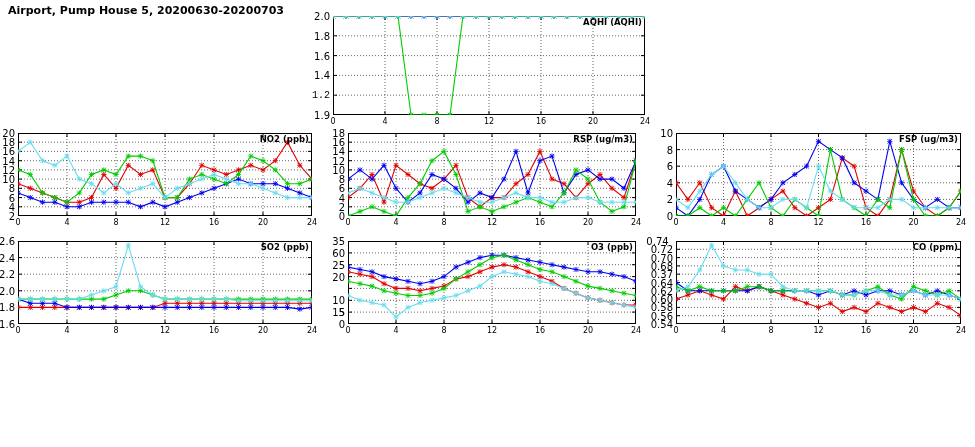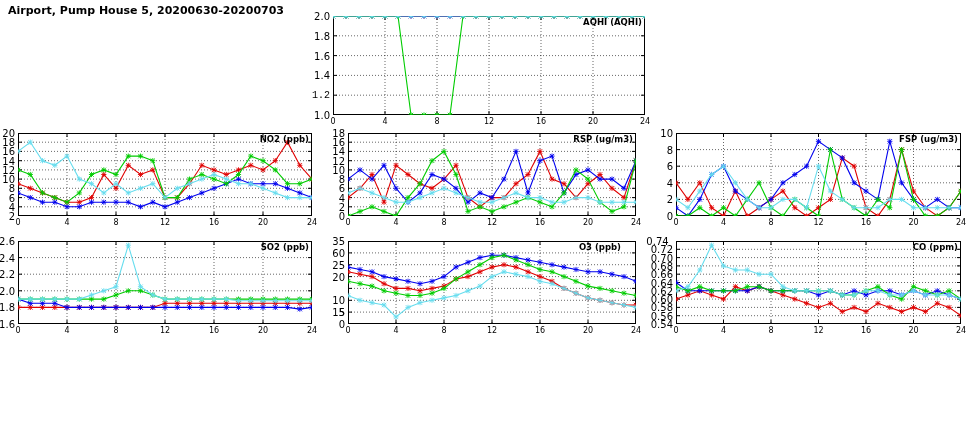--- a/index.html
+++ b/index.html
@@ -164,21 +164,21 @@
         </svg>
       </div>
       <div class="plotlabel" style="right: 3px; top: 1px;">AQHI (AQHI)</div>
       <div class="tick-x" style="left: -10px; top: 101px; width: 20px;">0</div>
       <div class="tick-x" style="left: 42px; top: 101px; width: 20px;">4</div>
       <div class="tick-x" style="left: 94px; top: 101px; width: 20px;">8</div>
       <div class="tick-x" style="left: 146px; top: 101px; width: 20px;">12</div>
       <div class="tick-x" style="left: 198px; top: 101px; width: 20px;">16</div>
       <div class="tick-x" style="left: 250px; top: 101px; width: 20px;">20</div>
       <div class="tick-x" style="left: 302px; top: 101px; width: 20px;">24</div>
-      <div class="tick-y" style="left: -34px; top: 94px; width: 31px;">1.0</div>
+      <div class="tick-y" style="left: -34px; top: 94px; width: 31px;">1.9</div>
       <div class="tick-y" style="left: -34px; top: 74.2px; width: 31px; font-family: Liberation Mono, monospace;">1.2</div>
       <div class="tick-y" style="left: -34px; top: 54.4px; width: 31px;">1.4</div>
       <div class="tick-y" style="left: -34px; top: 34.6px; width: 31px;">1.6</div>
       <div class="tick-y" style="left: -34px; top: 14.8px; width: 31px;">1.8</div>
       <div class="tick-y" style="left: -34px; top: -5px; width: 31px;">2.0</div>
     </div>
     <div class="panel" style="left: 18px; top: 133px; width: 294px; height: 99px;">
       <div class="plotbox" style="left: 0px; top: 0px; width: 294px; height: 83px; border: none;">
         <svg width="294" height="83" viewBox="0 0 294 83">
           <rect x="0.5" y="0.5" width="293" height="82" fill="#ffffff" stroke="#000000" stroke-width="1"></rect>
@@ -994,21 +994,21 @@
           <path d="M201.8,40.5L206.2,44.900000000000006M201.8,44.900000000000006L206.2,40.5M204,40.1L204,45.300000000000004M201.4,42.7L206.6,42.7" stroke="#66ddee" stroke-width="0.9" fill="none"></path>
           <path d="M213.8,45.199999999999996L218.2,49.6M213.8,49.6L218.2,45.199999999999996M216,44.8L216,50M213.4,47.4L218.6,47.4" stroke="#66ddee" stroke-width="0.9" fill="none"></path>
           <path d="M225.8,50L230.2,54.400000000000006M225.8,54.400000000000006L230.2,50M228,49.6L228,54.800000000000004M225.4,52.2L230.6,52.2" stroke="#66ddee" stroke-width="0.9" fill="none"></path>
           <path d="M237.8,54.699999999999996L242.2,59.1M237.8,59.1L242.2,54.699999999999996M240,54.3L240,59.5M237.4,56.9L242.6,56.9" stroke="#66ddee" stroke-width="0.9" fill="none"></path>
           <path d="M249.8,57.099999999999994L254.2,61.5M249.8,61.5L254.2,57.099999999999994M252,56.699999999999996L252,61.9M249.4,59.3L254.6,59.3" stroke="#66ddee" stroke-width="0.9" fill="none"></path>
           <path d="M261.8,59.5L266.2,63.900000000000006M261.8,63.900000000000006L266.2,59.5M264,59.1L264,64.3M261.4,61.7L266.6,61.7" stroke="#66ddee" stroke-width="0.9" fill="none"></path>
           <path d="M273.8,61.8L278.2,66.2M273.8,66.2L278.2,61.8M276,61.4L276,66.6M273.4,64L278.6,64" stroke="#66ddee" stroke-width="0.9" fill="none"></path>
           <path d="M285.8,64.2L290.2,68.60000000000001M285.8,68.60000000000001L290.2,64.2M288,63.800000000000004L288,69M285.4,66.4L290.6,66.4" stroke="#66ddee" stroke-width="0.9" fill="none"></path>
         </svg>
       </div>
-      <div class="plotlabel" style="right: 15px; top: 1px;">O3 (ppb)</div>
+      <div class="plotlabel" style="right: 3px; top: 1px;">O3 (ppb)</div>
       <div class="tick-x" style="left: -10px; top: 85px; width: 20px;">0</div>
       <div class="tick-x" style="left: 38px; top: 85px; width: 20px;">4</div>
       <div class="tick-x" style="left: 86px; top: 85px; width: 20px;">8</div>
       <div class="tick-x" style="left: 134px; top: 85px; width: 20px;">12</div>
       <div class="tick-x" style="left: 182px; top: 85px; width: 20px;">16</div>
       <div class="tick-x" style="left: 230px; top: 85px; width: 20px;">20</div>
       <div class="tick-x" style="left: 278px; top: 85px; width: 20px;">24</div>
       <div class="tick-y" style="left: -34px; top: 78px; width: 31px;">0</div>
       <div class="tick-y" style="left: -34px; top: 66.1429px; width: 31px;">5</div>
       <div class="tick-y" style="left: -34px; top: 54.2857px; width: 31px;">10</div>
@@ -1185,19 +1185,19 @@
       <div class="tick-x" style="left: 132.5px; top: 85px; width: 20px;">12</div>
       <div class="tick-x" style="left: 180px; top: 85px; width: 20px;">16</div>
       <div class="tick-x" style="left: 227.5px; top: 85px; width: 20px;">20</div>
       <div class="tick-x" style="left: 275px; top: 85px; width: 20px;">24</div>
       <div class="tick-y" style="left: -34px; top: 78px; width: 31px;">0.54</div>
       <div class="tick-y" style="left: -34px; top: 69.7px; width: 31px;">0.56</div>
       <div class="tick-y" style="left: -34px; top: 61.4px; width: 31px;">0.58</div>
       <div class="tick-y" style="left: -34px; top: 53.1px; width: 31px;">0.60</div>
       <div class="tick-y" style="left: -34px; top: 44.8px; width: 31px;">0.62</div>
       <div class="tick-y" style="left: -34px; top: 36.5px; width: 31px;">0.64</div>
-      <div class="tick-y" style="left: -34px; top: 28.2px; width: 31px;">0.66</div>
+      <div class="tick-y" style="left: -34px; top: 28.2px; width: 31px;">0.37</div>
       <div class="tick-y" style="left: -34px; top: 19.9px; width: 31px;">0.68</div>
       <div class="tick-y" style="left: -34px; top: 11.6px; width: 31px;">0.70</div>
       <div class="tick-y" style="left: -34px; top: 3.3px; width: 31px;">0.72</div>
       <div class="tick-y" style="left: -34px; top: -5px; width: 31px; text-align: center;">0.74</div>
     </div>
   </div>
 
 </body></html>

